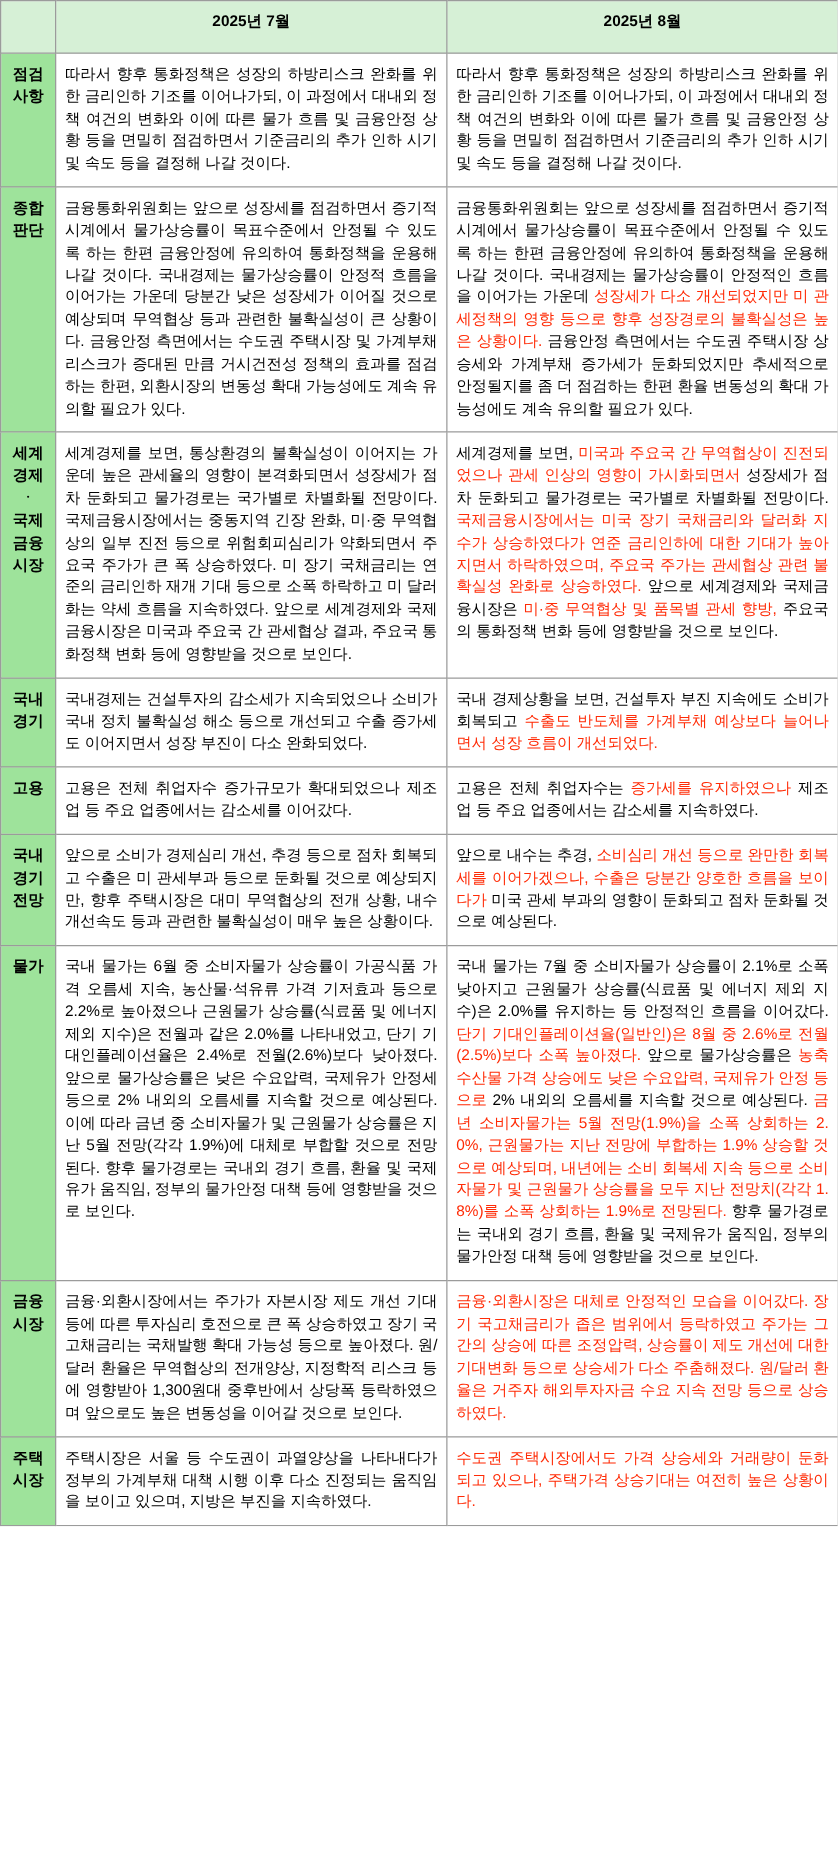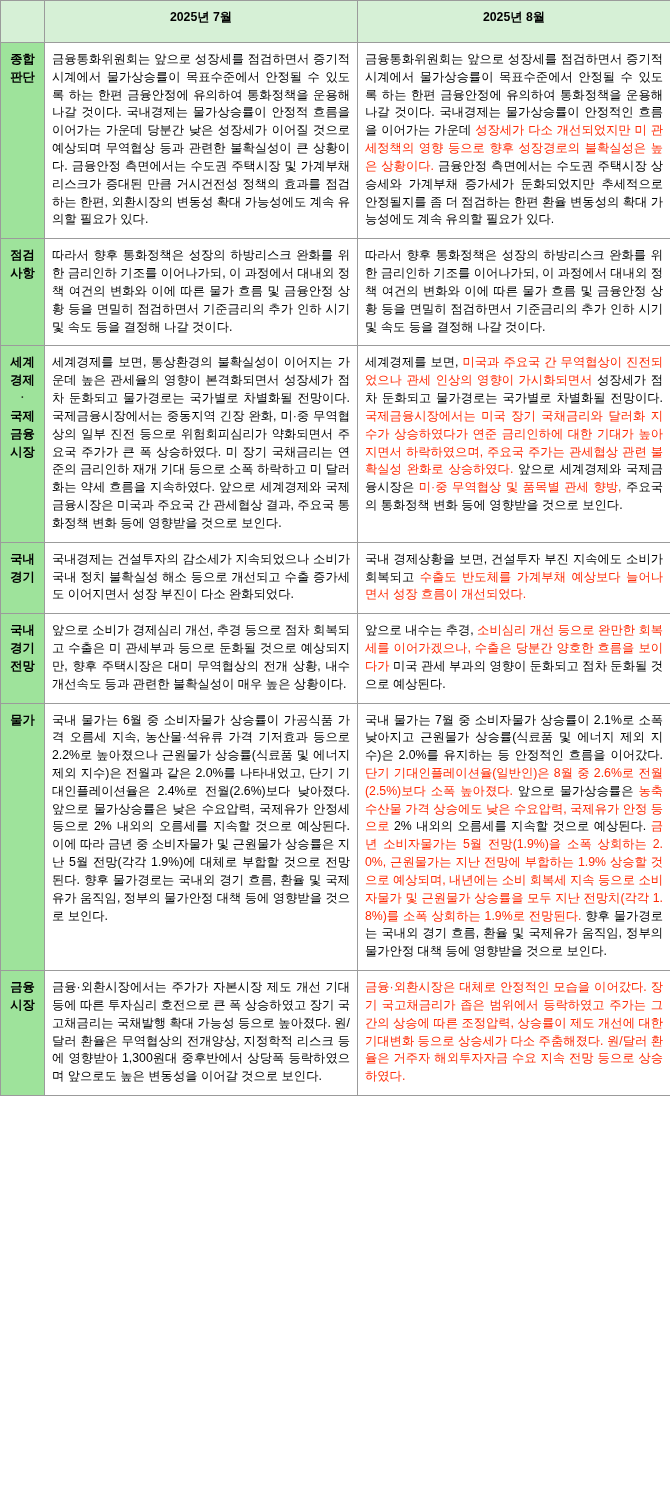--- a/index.html
+++ b/index.html
@@ -70,48 +70,58 @@
   </colgroup>
   <thead>
     <tr>
       <th class="corner"></th>
       <th>2025년 7월</th>
       <th>2025년 8월</th>
     </tr>
   </thead>
   <tbody id="tbody">
       <tr>
+        <td class="rowlabel">점검<br>사항</td>
+        <td class="cell"><span>따라서 향후 통화정책은 성장의 하방리스크 완화를 위한 금리인하 기조를 이어나가되, 이 과정에서 대내외 정책 여건의 변화와 이에 따른 물가 흐름 및 금융안정 상황 등을 면밀히 점검하면서 기준금리의 추가 인하 시기 및 속도 등을 결정해 나갈 것이다.</span></td>
+        <td class="cell"><span>따라서 향후 통화정책은 성장의 하방리스크 완화를 위한 금리인하 기조를 이어나가되, 이 과정에서 대내외 정책 여건의 변화와 이에 따른 물가 흐름 및 금융안정 상황 등을 면밀히 점검하면서 기준금리의 추가 인하 시기 및 속도 등을 결정해 나갈 것이다.</span></td>
+      </tr>
+      <tr>
         <td class="rowlabel">종합<br>판단</td>
         <td class="cell"><span>금융통화위원회는 앞으로 성장세를 점검하면서 증기적 시계에서 물가상승률이 목표수준에서 안정될 수 있도록 하는 한편 금융안정에 유의하여 통화정책을 운용해 나갈 것이다. 국내경제는 물가상승률이 안정적 흐름을 이어가는 가운데 당분간 낮은 성장세가 이어질 것으로 예상되며 무역협상 등과 관련한 불확실성이 큰 상황이다. 금융안정 측면에서는 수도권 주택시장 및 가계부채 리스크가 증대된 만큼 거시건전성 정책의 효과를 점검하는 한편, 외환시장의 변동성 확대 가능성에도 계속 유의할 필요가 있다.</span></td>
         <td class="cell"><span>금융통화위원회는 앞으로 성장세를 점검하면서 증기적 시계에서 물가상승률이 목표수준에서 안정될 수 있도록 하는 한편 금융안정에 유의하여 통화정책을 운용해 나갈 것이다. 국내경제는 물가상승률이 안정적인 흐름을 이어가는 가운데 </span><span class="hl">성장세가 다소 개선되었지만 미 관세정책의 영향 등으로 향후 성장경로의 불확실성은 높은 상황이다.</span><span> 금융안정 측면에서는 수도권 주택시장 상승세와 가계부채 증가세가 둔화되었지만 추세적으로 안정될지를 좀 더 점검하는 한편 환율 변동성의 확대 가능성에도 계속 유의할 필요가 있다.</span></td>
-      </tr>
-      <tr>
-        <td class="rowlabel">점검<br>사항</td>
-        <td class="cell"><span>따라서 향후 통화정책은 성장의 하방리스크 완화를 위한 금리인하 기조를 이어나가되, 이 과정에서 대내외 정책 여건의 변화와 이에 따른 물가 흐름 및 금융안정 상황 등을 면밀히 점검하면서 기준금리의 추가 인하 시기 및 속도 등을 결정해 나갈 것이다.</span></td>
-        <td class="cell"><span>따라서 향후 통화정책은 성장의 하방리스크 완화를 위한 금리인하 기조를 이어나가되, 이 과정에서 대내외 정책 여건의 변화와 이에 따른 물가 흐름 및 금융안정 상황 등을 면밀히 점검하면서 기준금리의 추가 인하 시기 및 속도 등을 결정해 나갈 것이다.</span></td>
       </tr>
       <tr>
         <td class="rowlabel">세계<br>경제ㆍ<br>국제<br>금융<br>시장</td>
         <td class="cell"><span>세계경제를 보면, 통상환경의 불확실성이 이어지는 가운데 높은 관세율의 영향이 본격화되면서 성장세가 점차 둔화되고 물가경로는 국가별로 차별화될 전망이다. 국제금융시장에서는 중동지역 긴장 완화, 미·중 무역협상의 일부 진전 등으로 위험회피심리가 약화되면서 주요국 주가가 큰 폭 상승하였다. 미 장기 국채금리는 연준의 금리인하 재개 기대 등으로 소폭 하락하고 미 달러화는 약세 흐름을 지속하였다. 앞으로 세계경제와 국제금융시장은 미국과 주요국 간 관세협상 결과, 주요국 통화정책 변화 등에 영향받을 것으로 보인다.</span></td>
         <td class="cell"><span>세계경제를 보면, </span><span class="hl">미국과 주요국 간 무역협상이 진전되었으나 관세 인상의 영향이 가시화되면서</span><span> 성장세가 점차 둔화되고 물가경로는 국가별로 차별화될 전망이다. </span><span class="hl">국제금융시장에서는 미국 장기 국채금리와 달러화 지수가 상승하였다가 연준 금리인하에 대한 기대가 높아지면서 하락하였으며, 주요국 주가는 관세협상 관련 불확실성 완화로 상승하였다.</span><span> 앞으로 세계경제와 국제금융시장은 </span><span class="hl">미·중 무역협상 및 품목별 관세 향방,</span><span> 주요국의 통화정책 변화 등에 영향받을 것으로 보인다.</span></td>
       </tr>
       <tr>
         <td class="rowlabel">국내<br>경기</td>
         <td class="cell"><span>국내경제는 건설투자의 감소세가 지속되었으나 소비가 국내 정치 불확실성 해소 등으로 개선되고 수출 증가세도 이어지면서 성장 부진이 다소 완화되었다.</span></td>
         <td class="cell"><span>국내 경제상황을 보면, 건설투자 부진 지속에도 소비가 회복되고 </span><span class="hl">수출도 반도체를 가계부채 예상보다 늘어나면서 성장 흐름이 개선되었다.</span></td>
+      </tr>
+      <tr>
+        <td class="rowlabel">고용</td>
+        <td class="cell"><span>고용은 전체 취업자수 증가규모가 확대되었으나 제조업 등 주요 업종에서는 감소세를 이어갔다.</span></td>
+        <td class="cell"><span>고용은 전체 취업자수는 </span><span class="hl">증가세를 유지하였으나</span><span> 제조업 등 주요 업종에서는 감소세를 지속하였다.</span></td>
       </tr>
       <tr>
         <td class="rowlabel">국내<br>경기<br>전망</td>
         <td class="cell"><span>앞으로 소비가 경제심리 개선, 추경 등으로 점차 회복되고 수출은 미 관세부과 등으로 둔화될 것으로 예상되지만, 향후 주택시장은 대미 무역협상의 전개 상황, 내수 개선속도 등과 관련한 불확실성이 매우 높은 상황이다.</span></td>
         <td class="cell"><span>앞으로 내수는 추경, </span><span class="hl">소비심리 개선 등으로 완만한 회복세를 이어가겠으나, 수출은 당분간 양호한 흐름을 보이다가</span><span> 미국 관세 부과의 영향이 둔화되고 점차 둔화될 것으로 예상된다.</span></td>
       </tr>
       <tr>
         <td class="rowlabel">물가</td>
         <td class="cell"><span>국내 물가는 6월 중 소비자물가 상승률이 가공식품 가격 오름세 지속, 농산물·</span><span>석유류</span><span> 가격 기저효과 등으로 2.2%로 높아졌으나 근원물가 상승률(식료품 및 에너지 제외 지수)은 전월과 같은 2.0%를 나타내었고, 단기 기대인플레이션율은 2.4%로 전월(2.6%)보다 낮아졌다. 앞으로 물가상승률은 낮은 수요압력, 국제유가 안정세 등으로 2% 내외의 오름세를 지속할 것으로 예상된다. 이에 따라 금년 중 소비자물가 및 근원물가 상승률은 지난 5월 전망(각각 1.9%)에 대체로 부합할 것으로 전망된다. 향후 물가경로는 국내외 경기 흐름, 환율 및 국제유가 움직임, 정부의 물가안정 대책 등에 영향받을 것으로 보인다.</span></td>
         <td class="cell"><span>국내 물가는 7월 중 소비자물가 상승률이 2.1%로 소폭 낮아지고 근원물가 상승률(식료품 및 에너지 제외 지수)은 2.0%를 유지하는 등 안정적인 흐름을 이어갔다. </span><span class="hl">단기 기대인플레이션율(일반인)은 8월 중 2.6%로 전월(2.5%)보다 소폭 높아졌다.</span><span> 앞으로 물가상승률은 </span><span class="hl">농축수산물 가격 상승에도 낮은 수요압력, 국제유가 안정 등으로</span><span> 2% 내외의 오름세를 지속할 것으로 예상된다. </span><span class="hl">금년 소비자물가는 5월 전망(1.9%)을 소폭 상회하는 2.0%, 근원물가는 지난 전망에 부합하는 1.9% 상승할 것으로 예상되며, 내년에는 소비 회복세 지속 등으로 소비자물가 및 근원물가 상승률을 모두 지난 전망치(각각 1.8%)를 소폭 상회하는 1.9%로 전망된다.</span><span> 향후 물가경로는 국내외 경기 흐름, 환율 및 국제유가 움직임, 정부의 물가안정 대책 등에 영향받을 것으로 보인다.</span></td>
       </tr>
       <tr>
         <td class="rowlabel">금융<br>시장</td>
         <td class="cell"><span>금융·외환시장에서는 주가가 자본시장 제도 개선 기대 등에 따른 투자심리 호전으로 큰 폭 상승하였고 장기 국고채금리는 국채발행 확대 가능성 등으로 높아졌다. 원/달러 환율은 무역협상의 전개양상, 지정학적 리스크 등에 영향받아 1,300원대 중후반에서 상당폭 등락하였으며 앞으로도 높은 변동성을 이어갈 것으로 보인다.</span></td>
         <td class="cell"><span class="hl">금융·외환시장은 대체로 안정적인 모습을 이어갔다. 장기 국고채금리가 좁은 범위에서 등락하였고 주가는 그간의 상승에 따른 조정압력, 상승률이 제도 개선에 대한 기대변화 등으로 상승세가 다소 주춤해졌다. 원/달러 환율은 거주자 해외투자자금 수요 지속 전망 등으로 상승하였다.</span></td>
       </tr>
+      <tr>
+        <td class="rowlabel">주택<br>시장</td>
+        <td class="cell"><span>주택시장은 서울 등 수도권이 과열양상을 나타내다가 정부의 가계부채 대책 시행 이후 다소 진정되는 움직임을 보이고 있으며, 지방은 부진을 지속하였다.</span></td>
+        <td class="cell"><span class="hl">수도권 주택시장에서도 가격 상승세와 거래량이 둔화되고 있으나, 주택가격 상승기대는 여전히 높은 상황이다.</span></td>
+      </tr>
     </tbody>
 </table>
 
 </body></html>

